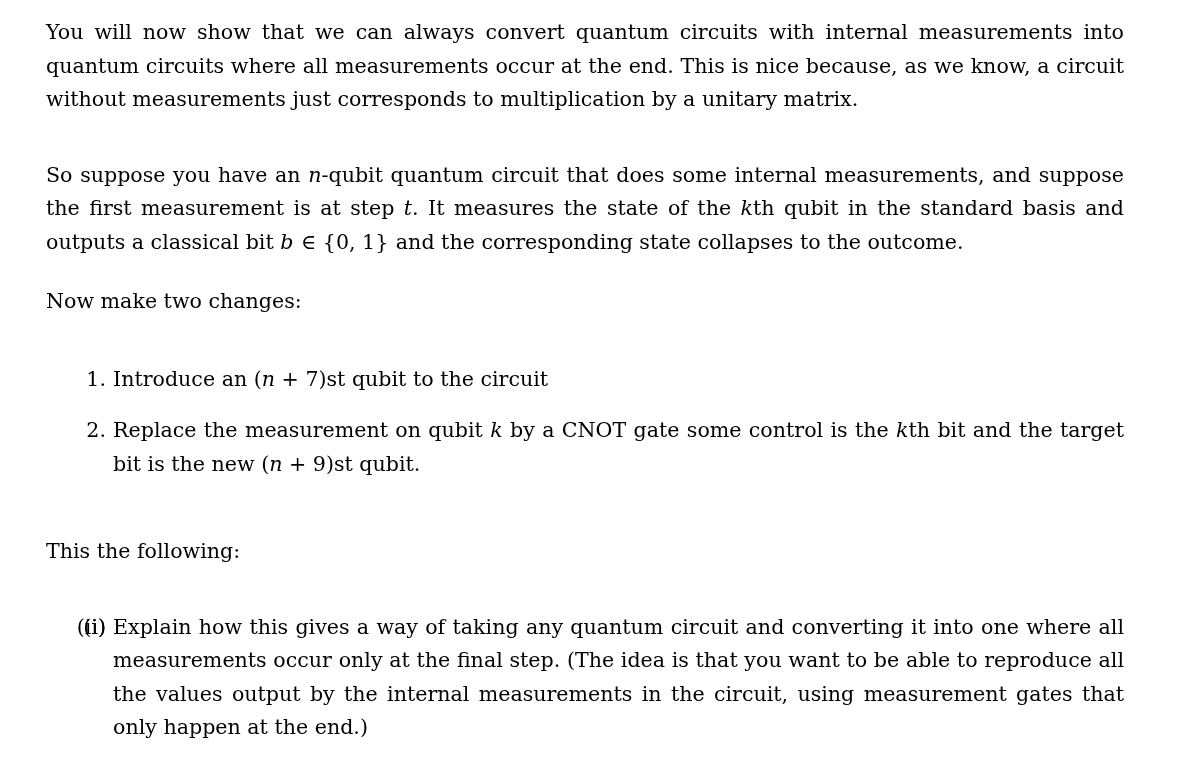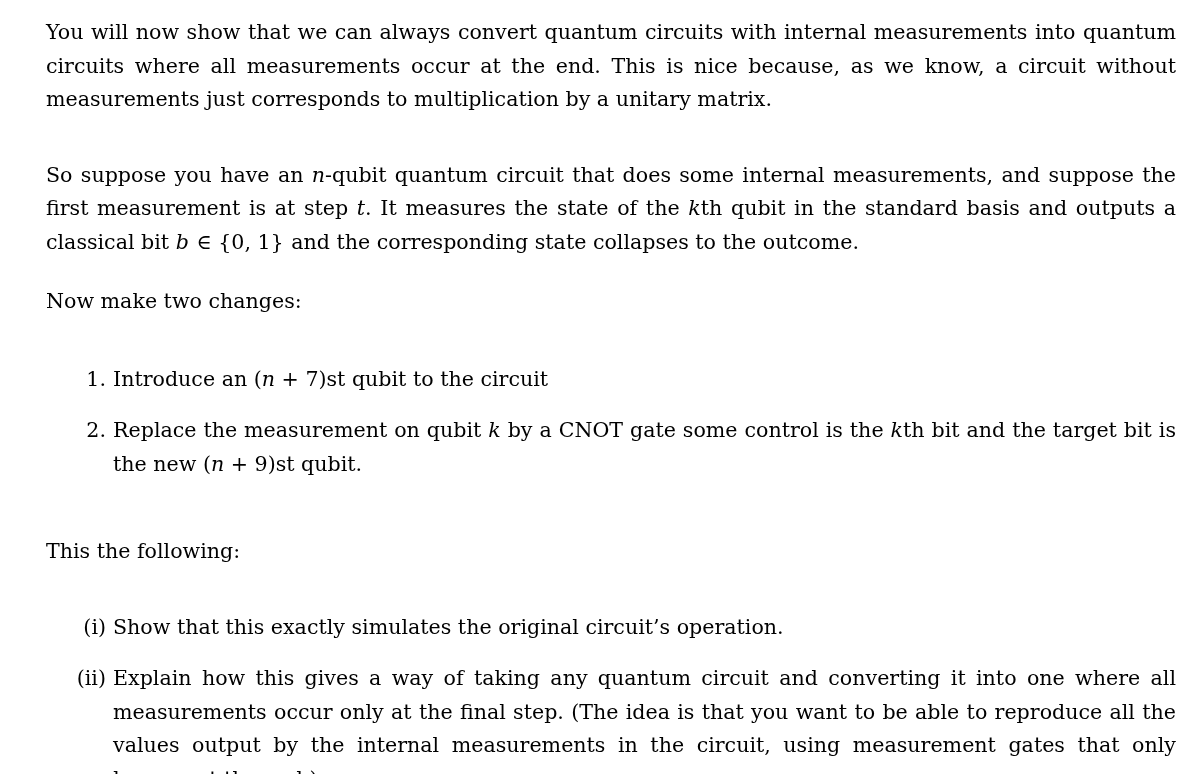--- a/index.html
+++ b/index.html
@@ -14,21 +14,21 @@
     color: #000000;
     -webkit-font-smoothing: antialiased;
   }
 
   #page {
     position: relative;
     width: 1200px;
     height: 774px;
     background: #ffffff;
     box-sizing: border-box;
-    padding: 10px 24px 0 46px;
+    padding: 10px 76px 0 46px;
     overflow: hidden;
   }
 
   .para {
     font-size: 20.6px;
     line-height: 33.5px;
     text-align: justify;
     text-justify: inter-word;
     margin: 0;
     hyphens: none;
@@ -121,19 +121,19 @@
     <li><span class="marker">1.</span><span class="body"><span>Introduce an (</span><span class="mathvar">n</span><span> + 7)st qubit to the circuit</span></span></li>
 
     <li><span class="marker">2.</span><span class="body"><span>Replace the measurement on qubit </span><span class="mathvar">k</span><span> by a CNOT gate some control is the </span><span class="mathvar">k</span><span>th bit and the target bit is the new (</span><span class="mathvar">n</span><span> + 9)st qubit.</span></span></li>
 
   </ol>
 
   <p class="para p4">This the following:</p>
 
   <ol class="roman-list">
 
-    <li><span class="marker">(i)</span><span class="body">Show that this exactly simulates the original circuit’s operation.</span></li>
+    <li><span class="marker">(i)</span></li>
 
     <li><span class="marker">(ii)</span><span class="body">Explain how this gives a way of taking any quantum circuit and converting it into one where all measurements occur only at the final step.  (The idea is that you want to be able to reproduce all the values output by the internal measurements in the circuit, using measurement gates that only happen at the end.)</span></li>
 
   </ol>
 
 </div>
 
 </body></html>

